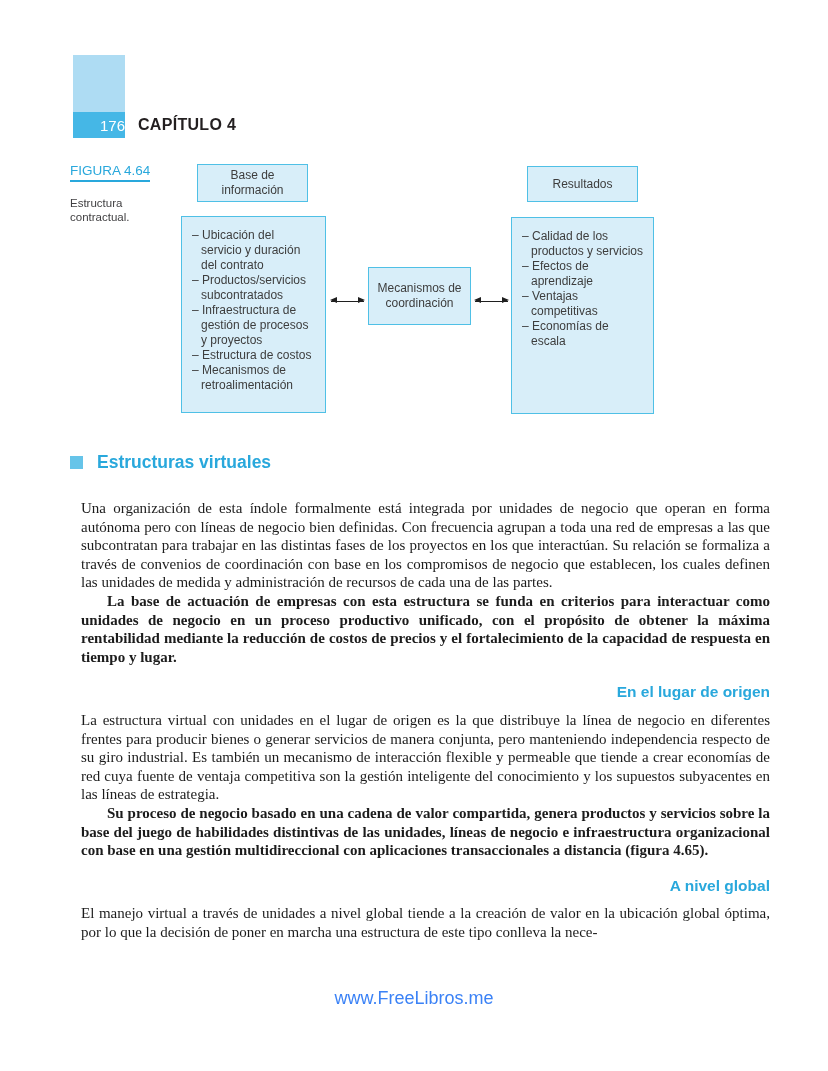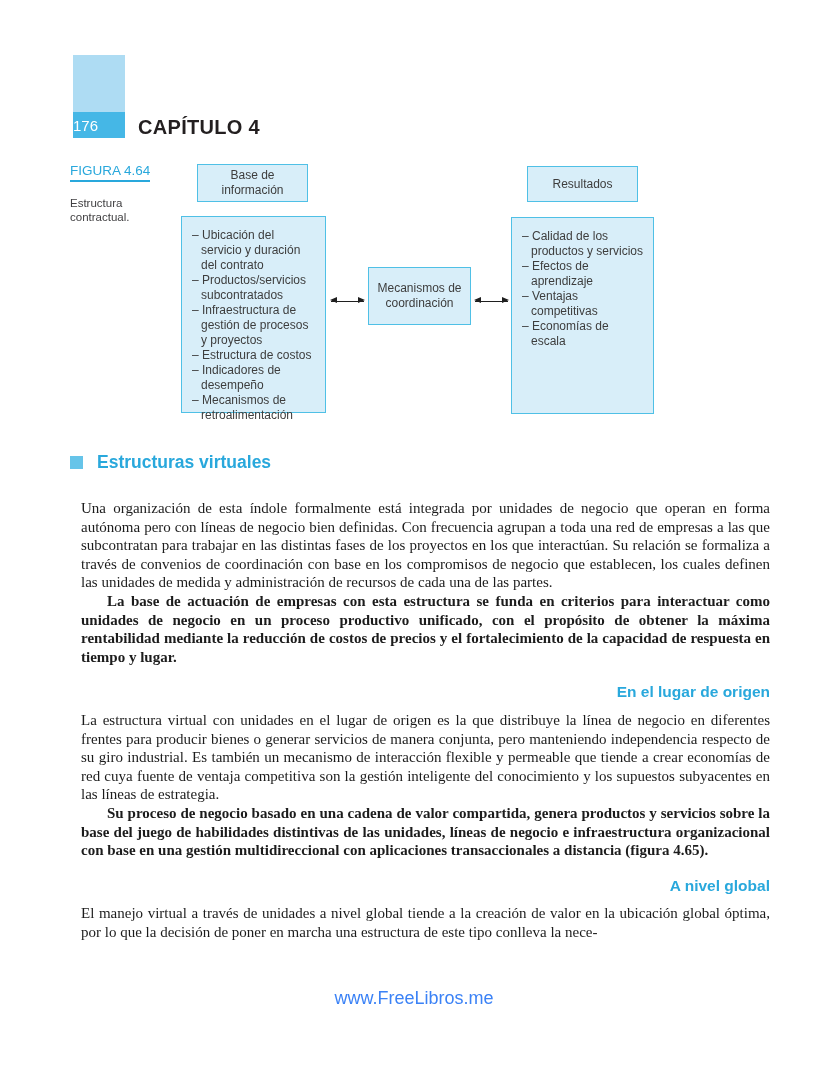--- a/index.html
+++ b/index.html
@@ -4,22 +4,22 @@
 <style>
   html,body { margin:0; padding:0; background:#e8e8e8; }
   .page {
     position:relative; width:828px; height:1071px; margin:0 auto;
     background:#ffffff; overflow:hidden;
     font-family:"Liberation Sans", sans-serif;
   }
   
   .header-bar   { position:absolute; left:73px;  top:55px;  width:52px; height:57px; background:#aedcf3; }
   .pagenum-box  { position:absolute; left:73px;  top:112px; width:52px; height:26px; background:#45b7e6;
-                  color:#ffffff; font-size:15px; display:flex; align-items:center; justify-content:flex-start; }
-  .chapter      { position:absolute; left:138px; top:116px; font-size:20px; font-weight:bold; color:#231f20; letter-spacing:.3px; }
+                  color:#ffffff; font-size:15px; display:flex; align-items:center; justify-content:flex-end; }
+  .chapter      { position:absolute; left:138px; top:116px; font-size:16px; font-weight:bold; color:#231f20; letter-spacing:.3px; }
 
   
   .fig-label    { position:absolute; left:70px; top:163px; color:#29a8dc; font-size:13.5px;
                   border-bottom:2px solid #29a8dc; padding-bottom:2px; }
   .fig-caption  { position:absolute; left:70px; top:196px; width:88px; font-size:11.5px; line-height:14px; color:#414042; }
 
   
   .dbox { position:absolute; background:#d8eef9; border:1.5px solid #4fc0e6; box-sizing:border-box;
           color:#3d3d3d; font-size:12px; line-height:15px; }
   .dbox.centered { display:flex; align-items:center; justify-content:center; text-align:center; }
@@ -78,21 +78,20 @@
   </div>
   <div class="dbox centered box-center">
     <span>Mecanismos de coordinación</span>
   </div>
 
   <div class="dbox box-left-list">
     <div class="fig-item">– Ubicación del servicio y duración del contrato</div>
     <div class="fig-item">– Productos/servicios subcontratados</div>
     <div class="fig-item">– Infraestructura de gestión de procesos y proyectos</div>
     <div class="fig-item">– Estructura de costos</div>
-    <div class="fig-item">– Indicadores de desempeño</div>
     <div class="fig-item">– Mecanismos de retroalimentación</div>
   </div>
 
   <div class="dbox box-right-list">
     <div class="fig-item">– Calidad de los productos y servicios</div>
     <div class="fig-item">– Efectos de aprendizaje</div>
     <div class="fig-item">– Ventajas competitivas</div>
     <div class="fig-item">– Economías de escala</div>
   </div>
 

